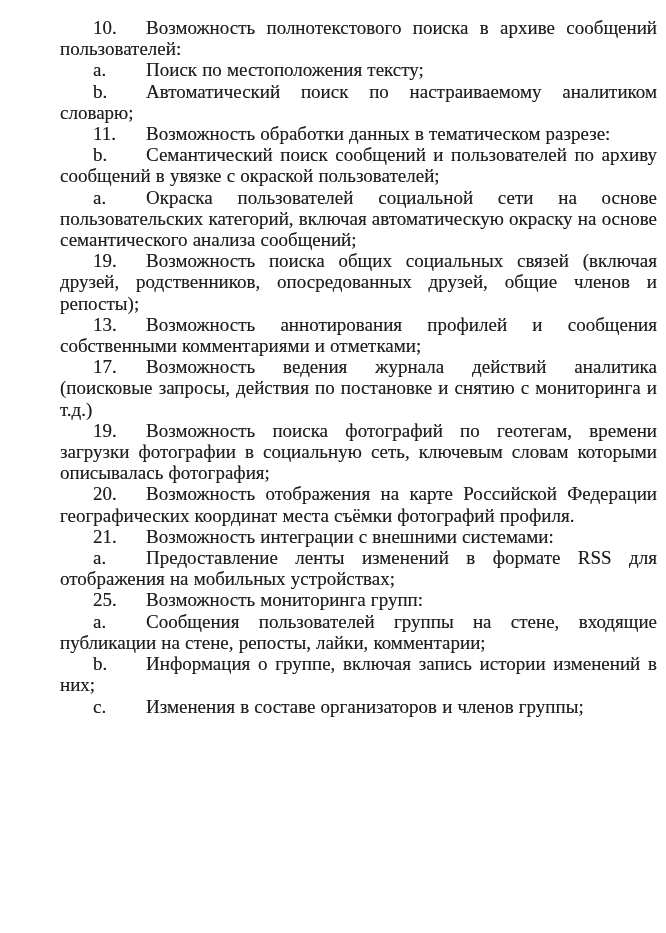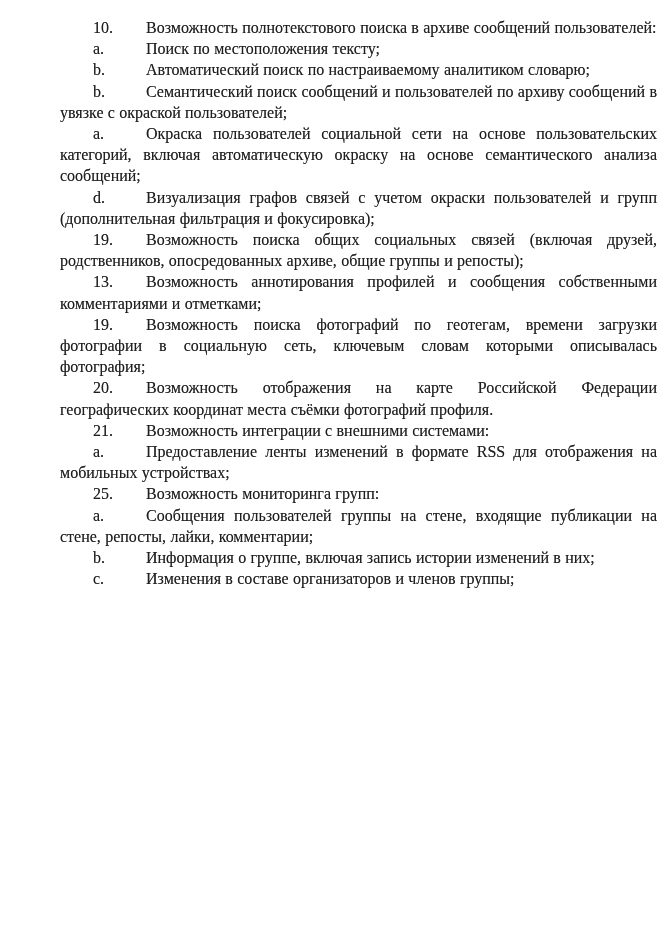--- a/index.html
+++ b/index.html
@@ -12,21 +12,21 @@
     height: 933px;
     overflow: hidden;
   }
   .page {
     box-sizing: border-box;
     width: 666px;
     height: 933px;
     padding: 17px 9px 0 60px;
     background: #ffffff;
     font-family: "Liberation Serif", "DejaVu Serif", serif;
-    font-size: 16px;
+    font-size: 19px;
     line-height: 21.2px;
     color: #1f1f1f;
     
     text-shadow: 0 0 0.45px rgba(35,35,35,0.55);
   }
   p.item {
     margin: 0;
     padding: 0;
     text-align: justify;
     text-indent: 33px;
@@ -40,25 +40,26 @@
   }
 </style>
 </head>
 <body>
 
 <div class="page">
   <div>
       <p class="item"><span class="marker">10.</span><span>Возможность полнотекстового поиска в архиве сообщений пользователей:</span></p>
       <p class="item"><span class="marker">a.</span><span>Поиск по местоположения тексту;</span></p>
       <p class="item"><span class="marker">b.</span><span>Автоматический поиск по настраиваемому аналитиком словарю;</span></p>
+      <p class="item"><span class="marker">11.</span><span>Возможность обработки данных в тематическом разрезе:</span></p>
       <p class="item"><span class="marker">b.</span><span>Семантический поиск сообщений и пользователей по архиву сообщений в увязке с окраской пользователей;</span></p>
       <p class="item"><span class="marker">a.</span><span>Окраска пользователей социальной сети на основе пользовательских категорий, включая автоматическую окраску на основе семантического анализа сообщений;</span></p>
-      <p class="item"><span class="marker">d.</span><span>Визуализация графов связей с учетом окраски пользователей и групп (дополнительная фильтрация и фокусировка);</span></p>
-      <p class="item"><span class="marker">19.</span><span>Возможность поиска общих социальных связей (включая друзей, родственников, опосредованных архиве, общие группы и репосты);</span></p>
+      <p class="item"><span class="marker">19.</span><span>Возможность поиска общих социальных связей (включая друзей, родственников, опосредованных друзей, общие членов и репосты);</span></p>
       <p class="item"><span class="marker">13.</span><span>Возможность аннотирования профилей и сообщения собственными комментариями и отметками;</span></p>
+      <p class="item"><span class="marker">17.</span><span>Возможность ведения журнала действий аналитика (поисковые запросы, действия по постановке и снятию с мониторинга и т.д.)</span></p>
       <p class="item"><span class="marker">19.</span><span>Возможность поиска фотографий по геотегам, времени загрузки фотографии в социальную сеть, ключевым словам которыми описывалась фотография;</span></p>
       <p class="item"><span class="marker">20.</span><span>Возможность отображения на карте Российской Федерации географических координат места съёмки фотографий профиля.</span></p>
       <p class="item"><span class="marker">21.</span><span>Возможность интеграции с внешними системами:</span></p>
       <p class="item"><span class="marker">a.</span><span>Предоставление ленты изменений в формате RSS для отображения на мобильных устройствах;</span></p>
       <p class="item"><span class="marker">25.</span><span>Возможность мониторинга групп:</span></p>
       <p class="item"><span class="marker">a.</span><span>Сообщения пользователей группы на стене, входящие публикации на стене, репосты, лайки, комментарии;</span></p>
       <p class="item"><span class="marker">b.</span><span>Информация о группе, включая запись истории изменений в них;</span></p>
       <p class="item"><span class="marker">c.</span><span>Изменения в составе организаторов и членов группы;</span></p>
     </div>
 </div>

